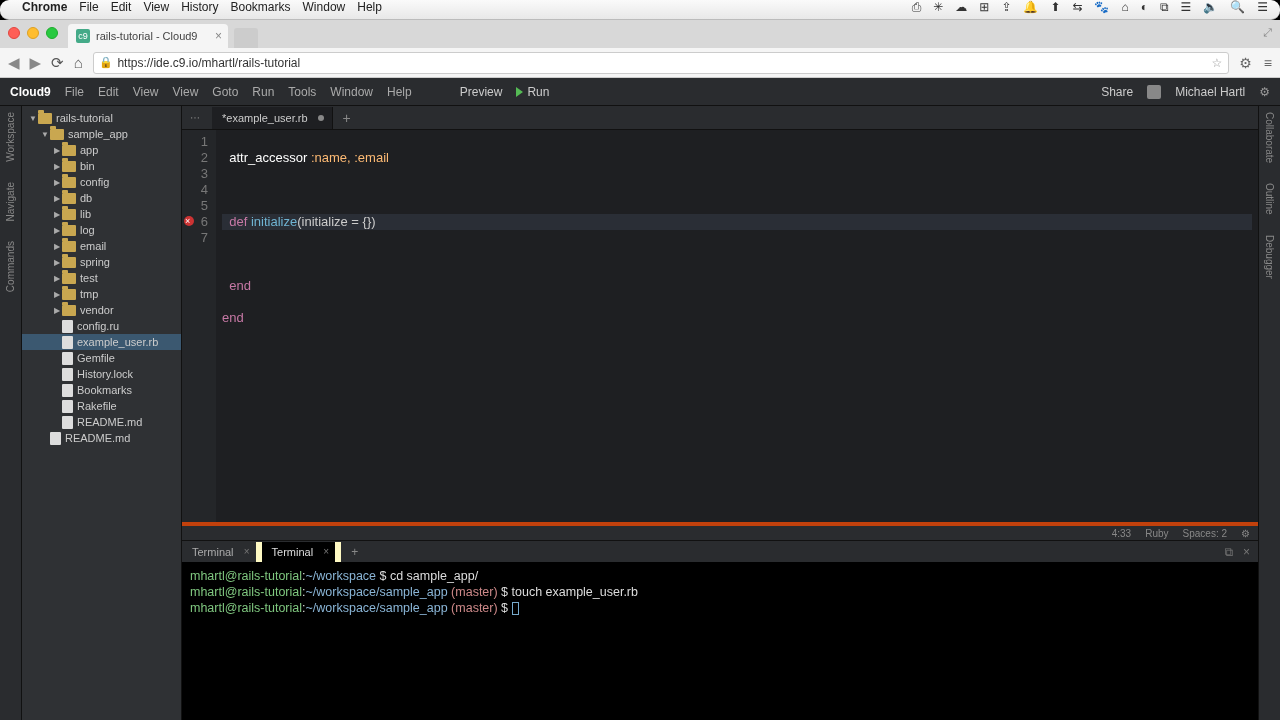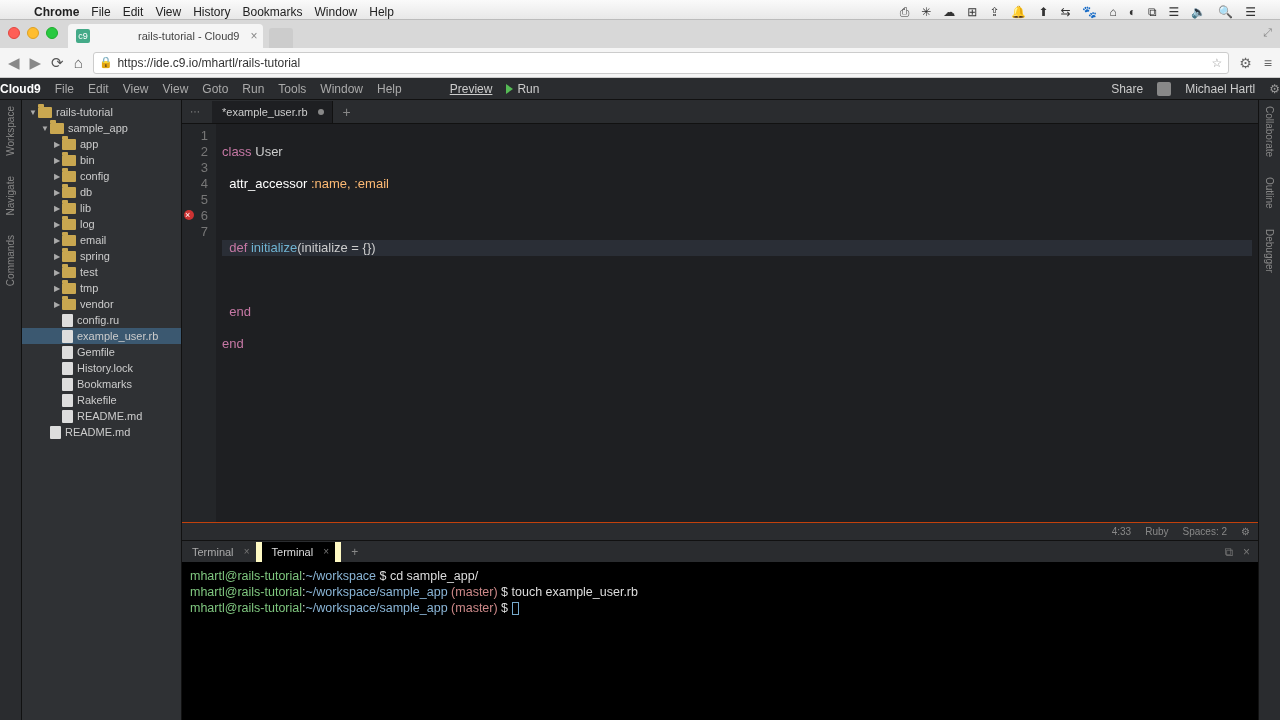--- a/index.html
+++ b/index.html
@@ -1,53 +1,53 @@
 <!DOCTYPE html>
 <html><head>
 <meta charset="utf-8">
 <style>
 * { margin:0; padding:0; box-sizing:border-box; font-family:-apple-system,BlinkMacSystemFont,"Lucida Grande",sans-serif; }
 body { width:1280px; height:720px; overflow:hidden; background:#000; }
 
 
-.mac-menubar { height:20px; background:linear-gradient(#fafafa,#e8e8e8); display:flex; align-items:flex-end; padding:0 24px; font-size:12px; color:#222; border-bottom:1px solid #bbb; }
+.mac-menubar { height:20px; background:linear-gradient(#fafafa,#e8e8e8); display:flex; align-items:flex-start; padding:0 12px; font-size:12px; color:#222; border-bottom:1px solid #bbb;border-radius:9px; }
 .mac-menubar .apple { font-size:14px; margin-right:10px; }
 .mac-menubar .app { font-weight:700; margin-right:12px; }
 .mac-menubar .mitem { margin-right:12px; }
 .mac-menubar .tray { margin-left:auto; display:flex; align-items:center; gap:12px; font-size:12px; }
 .mac-menubar .tray span { color:#333; }
 
 
 .chrome-tabs { height:28px; background:#d8d8d8; display:flex; align-items:flex-end; padding-left:8px; position:relative; }
 .traffic { position:absolute; left:8px; top:7px; display:flex; gap:7px; }
 .traffic span { width:12px; height:12px; border-radius:50%; display:block; }
 .tl-red{background:#ff5f57;border:1px solid #e24640}
 .tl-yel{background:#ffbd2e;border:1px solid #dea022}
 .tl-grn{background:#28c940;border:1px solid #1dad2c}
-.chrome-tab { margin-left:60px; background:#f5f5f5; height:24px; border-top-left-radius:4px; border-top-right-radius:4px; padding:0 24px 0 8px; display:flex; align-items:center; font-size:11px; color:#444; position:relative; min-width:160px;gap:42px;}
+.chrome-tab { margin-left:60px; background:#f5f5f5; height:24px; border-top-left-radius:4px; border-top-right-radius:4px; padding:0 24px 0 8px; display:flex; align-items:center; font-size:11px; color:#444; position:relative; min-width:160px;}
 .chrome-tab .favicon { width:14px; height:14px; background:#4a8; border-radius:2px; margin-right:6px; font-size:9px; color:#fff; display:flex;align-items:center;justify-content:center;}
 .chrome-tab .tabx { position:absolute; right:6px; color:#888; font-size:12px;}
 .chrome-newtab{width:24px;height:20px;background:#ccc;margin-left:6px;border-radius:3px 3px 0 0;}
 .chrome-expand{position:absolute;right:8px;top:6px;color:#888;font-size:11px;}
 
 .chrome-toolbar { height:30px; background:#f5f5f5; display:flex; align-items:center; padding:0 8px; gap:10px; border-bottom:1px solid #ccc;}
 .chrome-toolbar .navbtn { color:#888; font-size:15px; }
 .chrome-toolbar .navbtn.enabled{color:#555}
 .chrome-toolbar .omnibox { flex:1; height:22px; background:#fff; border:1px solid #ccc; border-radius:3px; display:flex; align-items:center; padding:0 6px; font-size:12px; color:#333;}
 .chrome-toolbar .omnibox .lock{color:#0a8a0a;margin-right:4px;font-size:11px}
 .chrome-toolbar .omnibox .star{margin-left:auto;color:#999}
 .chrome-toolbar .menuicons{display:flex;gap:12px;color:#666;font-size:14px}
 
 
 .cloud9 { height:642px; background:#1e1f22; color:#ccc; display:flex; flex-direction:column; font-size:12px;}
-.c9-menubar { height:22px; background:#2a2c2f; display:flex; align-items:center; padding:0 0; gap:14px; border-bottom:1px solid #111;}
+.c9-menubar { height:28px; background:#2a2c2f; display:flex; align-items:center; padding:0 10px; gap:14px; border-bottom:1px solid #111;}
 .c9-menubar .logo { font-weight:700; color:#fff; }
 .c9-menubar .m { color:#aaa; cursor:pointer; }
 .c9-menubar .spacer { width:20px; }
-.c9-menubar .preview { color:#ccc;text-decoration:underline; }
+.c9-menubar .preview { color:#ccc; }
 .c9-menubar .run { color:#ccc; display:flex;align-items:center;gap:4px;}
 .c9-menubar .run .tri{width:0;height:0;border-left:7px solid #5b5;border-top:5px solid transparent;border-bottom:5px solid transparent}
 .c9-menubar .right{margin-left:auto;display:flex;align-items:center;gap:14px}
 .c9-menubar .avatar{width:14px;height:14px;background:#888;border-radius:2px}
 .c9-menubar .gear{color:#999}
 
 .c9-body { flex:1; display:flex; min-height:0;}
 .c9-leftgutter{width:22px;background:#2a2c2f;border-right:1px solid #111;display:flex;flex-direction:column;align-items:center;padding-top:6px;gap:20px}
 .c9-leftgutter .vtab{writing-mode:vertical-rl;transform:rotate(180deg);font-size:10px;color:#888;cursor:pointer}
 .c9-rightgutter{width:22px;background:#2a2c2f;border-left:1px solid #111;display:flex;flex-direction:column;align-items:center;padding-top:6px;gap:20px}
@@ -71,21 +71,21 @@
 
 .editor{flex:1;display:flex;background:#1e1f22;font-family:Menlo,Monaco,monospace;font-size:13px;line-height:16px;min-height:0;position:relative}
 .gutter{width:34px;background:#242629;color:#777;text-align:right;padding:4px 8px 4px 4px}
 .gutter .ln{height:16px;position:relative}
 .gutter .err{position:absolute;left:-2px;top:2px;width:10px;height:10px;background:#c33;border-radius:50%}
 .gutter .err::after{content:"×";color:#fff;font-size:9px;position:absolute;left:1px;top:-3px}
 .code{flex:1;padding:4px 6px;color:#ccc;white-space:pre}
 .code .line{height:16px}
 .code .line.cur{background:#2a2e36}
 .kw{color:#c678a5}.fn{color:#6fb3d2}.sym{color:#fdba74}.id{color:#ccc}.attr{color:#ffffff}
-.statusbar{height:18px;background:#2a2c2f;border-top:1px solid #c2410c;display:flex;align-items:center;justify-content:flex-end;padding:0 8px;gap:14px;font-size:10px;color:#888}
+.statusbar{height:18px;background:#2a2c2f;border-top:4px solid #c2410c;display:flex;align-items:center;justify-content:flex-end;padding:0 8px;gap:14px;font-size:10px;color:#888}
 
 .term-tabs{height:22px;background:#2a2c2f;display:flex;align-items:center;border-top:1px solid #111}
 .term-tabs .ttab{height:20px;padding:0 22px 0 10px;display:flex;align-items:center;font-size:11px;color:#aaa;position:relative;border-right:6px solid #fef9c3}
 .term-tabs .ttab.active{background:#000;color:#ddd}
 .term-tabs .ttab .x{position:absolute;right:6px;color:#777;font-size:10px}
 .term-tabs .plus{padding:0 10px;color:#888}
 .term-tabs .right{margin-left:auto;display:flex;gap:10px;padding-right:8px;color:#777}
 .terminal{flex:0 0 158px;background:#000;color:#ddd;font-family:Menlo,Monaco,monospace;font-size:12.5px;line-height:16px;padding:6px 8px;white-space:pre}
 .terminal .prompt{color:#7fc77f}
 .terminal .path{color:#8ab5d6}
@@ -311,21 +311,20 @@
         <div class="gutter">
           <div class="ln">1</div>
             <div class="ln">2</div>
             <div class="ln">3</div>
             <div class="ln">4</div>
             <div class="ln">5</div>
             <div class="ln"><span class="err"></span>6</div>
             <div class="ln">7</div>
         </div>
         <div class="code">
-<div class="line"><span class="kw">class</span> <span class="id">User</span></div>
 <div class="line">  <span class="attr">attr_accessor</span> <span class="sym">:name, :email</span></div>
 <div class="line"></div>
 <div class="line cur">  <span class="kw">def</span> <span class="fn">initialize</span><span class="id">(initialize = {})</span></div>
 <div class="line"></div>
 <div class="line">  <span class="kw">end</span></div>
 <div class="line"><span class="kw">end</span></div>
         </div>
       </div>
 
       <div class="statusbar">

